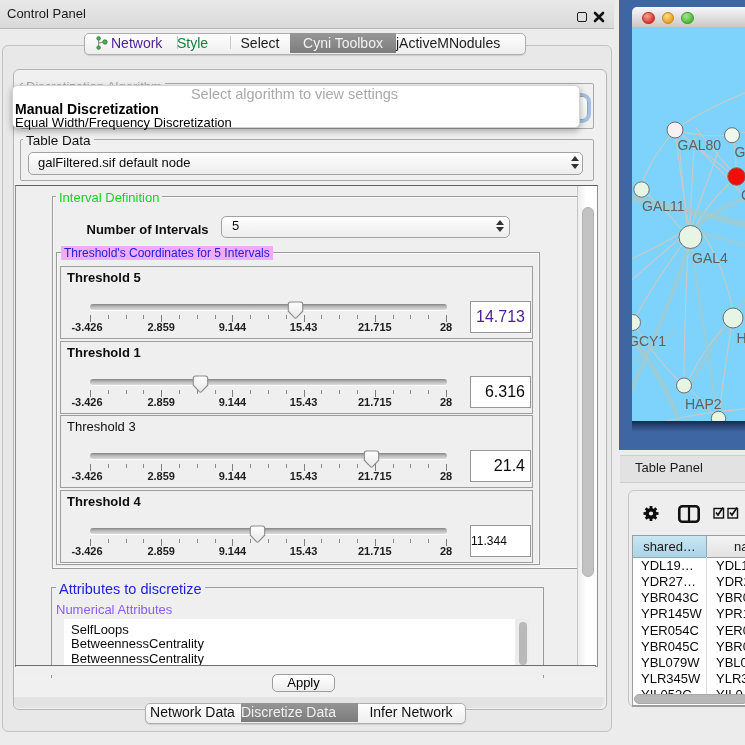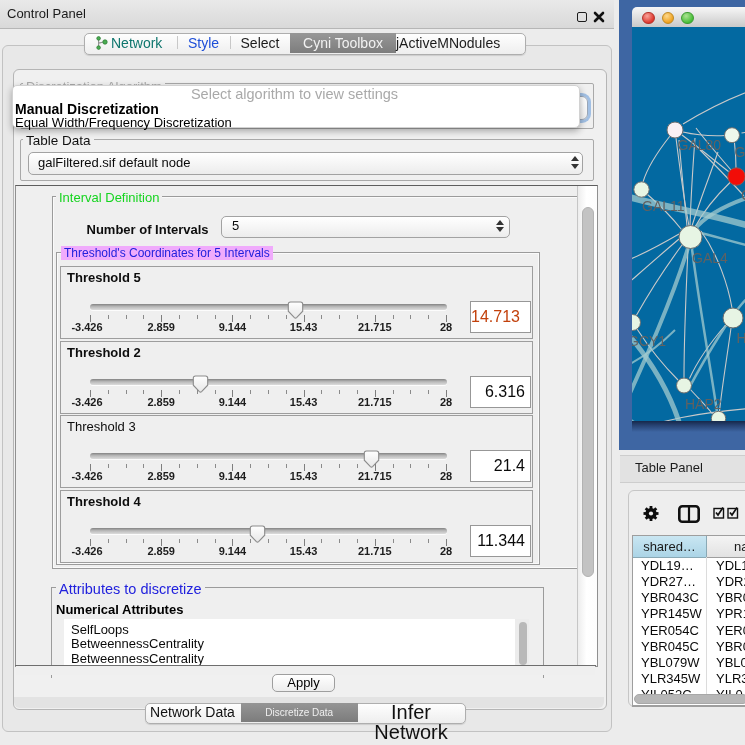--- a/index.html
+++ b/index.html
@@ -68,26 +68,26 @@
 <div style="position:absolute;left:52.0px;top:321px;width:70px;text-align:center;font-size:11px;font-weight:bold;color:#1d1d1d">-3.426</div>
 <div style="position:absolute;left:126.2px;top:321px;width:70px;text-align:center;font-size:11px;font-weight:bold;color:#1d1d1d">2.859</div>
 <div style="position:absolute;left:197.4px;top:321px;width:70px;text-align:center;font-size:11px;font-weight:bold;color:#1d1d1d">9.144</div>
 <div style="position:absolute;left:268.6px;top:321px;width:70px;text-align:center;font-size:11px;font-weight:bold;color:#1d1d1d">15.43</div>
 <div style="position:absolute;left:339.8px;top:321px;width:70px;text-align:center;font-size:11px;font-weight:bold;color:#1d1d1d">21.715</div>
 <div style="position:absolute;left:411.0px;top:321px;width:70px;text-align:center;font-size:11px;font-weight:bold;color:#1d1d1d">28</div>
 
 <svg style="position:absolute;left:286.9px;top:300.5px" width="17" height="20" viewBox="0 0 17 20">
 <path d="M 3.5 1 L 13.5 1 Q 15.7 1 15.7 3.2 L 15.7 10.2 L 9.6 16.6 Q 8.5 17.7 7.4 16.6 L 1.3 10.2 L 1.3 3.2 Q 1.3 1 3.5 1 Z" fill="url(#thumbg)" stroke="#8b8b8b" stroke-width="1.1"></path>
 </svg>
-<div style="position:absolute;left:470px;top:301px;width:54px;height:30px;background:#fff;border:1px solid #979797;font-size:16px;color:#c2410c;line-height:30px;padding-right:5px">14.713</div>
+<div style="position:absolute;left:470px;top:301px;width:54px;height:30px;background:#fff;border:1px solid #979797;font-size:16px;color:#4c1d95;text-align:right;line-height:30px;padding-right:5px">14.713</div>
 
 
 
 <div style="position:absolute;left:60px;top:340.7px;width:471px;height:71px;border:1px solid #9d9d9d;background:#efefef"></div>
-<div style="position:absolute;left:67px;top:344.7px;font-size:13px;font-weight:bold;color:#0d0d0d">Threshold 2</div>
+<div style="position:absolute;left:67px;top:344.7px;font-size:13px;font-weight:bold;color:#0d0d0d">Threshold 1</div>
 <div style="position:absolute;left:90px;top:378.7px;width:357px;height:6px;border-radius:3px;background:linear-gradient(#838383,#b9b9b9 45%,#dcdcdc);box-shadow:0 1px 0 rgba(255,255,255,.8)"></div>
 <div style="position:absolute;left:90px;top:389.7px;width:358px;height:4px;background:repeating-linear-gradient(90deg,#8a8a8a 0 1px,transparent 1px 17.8px)"></div>
 <div style="position:absolute;left:90px;top:389.7px;width:358px;height:7px;background:repeating-linear-gradient(90deg,#7e7e7e 0 1px,transparent 1px 71.2px)"></div>
 <div style="position:absolute;left:52.0px;top:395.7px;width:70px;text-align:center;font-size:11px;font-weight:bold;color:#1d1d1d">-3.426</div>
 <div style="position:absolute;left:126.2px;top:395.7px;width:70px;text-align:center;font-size:11px;font-weight:bold;color:#1d1d1d">2.859</div>
 <div style="position:absolute;left:197.4px;top:395.7px;width:70px;text-align:center;font-size:11px;font-weight:bold;color:#1d1d1d">9.144</div>
 <div style="position:absolute;left:268.6px;top:395.7px;width:70px;text-align:center;font-size:11px;font-weight:bold;color:#1d1d1d">15.43</div>
 <div style="position:absolute;left:339.8px;top:395.7px;width:70px;text-align:center;font-size:11px;font-weight:bold;color:#1d1d1d">21.715</div>
 <div style="position:absolute;left:411.0px;top:395.7px;width:70px;text-align:center;font-size:11px;font-weight:bold;color:#1d1d1d">28</div>
 
@@ -125,80 +125,80 @@
 <div style="position:absolute;left:52.0px;top:545.1px;width:70px;text-align:center;font-size:11px;font-weight:bold;color:#1d1d1d">-3.426</div>
 <div style="position:absolute;left:126.2px;top:545.1px;width:70px;text-align:center;font-size:11px;font-weight:bold;color:#1d1d1d">2.859</div>
 <div style="position:absolute;left:197.4px;top:545.1px;width:70px;text-align:center;font-size:11px;font-weight:bold;color:#1d1d1d">9.144</div>
 <div style="position:absolute;left:268.6px;top:545.1px;width:70px;text-align:center;font-size:11px;font-weight:bold;color:#1d1d1d">15.43</div>
 <div style="position:absolute;left:339.8px;top:545.1px;width:70px;text-align:center;font-size:11px;font-weight:bold;color:#1d1d1d">21.715</div>
 <div style="position:absolute;left:411.0px;top:545.1px;width:70px;text-align:center;font-size:11px;font-weight:bold;color:#1d1d1d">28</div>
 
 <svg style="position:absolute;left:248.8px;top:524.6px" width="17" height="20" viewBox="0 0 17 20">
 <path d="M 3.5 1 L 13.5 1 Q 15.7 1 15.7 3.2 L 15.7 10.2 L 9.6 16.6 Q 8.5 17.7 7.4 16.6 L 1.3 10.2 L 1.3 3.2 Q 1.3 1 3.5 1 Z" fill="url(#thumbg)" stroke="#8b8b8b" stroke-width="1.1"></path>
 </svg>
-<div style="position:absolute;left:470px;top:525.1px;width:54px;height:30px;background:#fff;border:1px solid #979797;font-size:16px;color:#0a0a0a;text-align:right;line-height:30px;padding-right:5px">11.344</div>
+<div style="position:absolute;left:470px;top:525.1px;width:54px;height:30px;background:#fff;border:1px solid #979797;font-size:12px;color:#0a0a0a;text-align:left;line-height:30px;padding-right:5px">11.344</div>
 
 
 
 <div class="abs" style="left:51px;top:587px;width:491px;height:90px;border:1px solid #9b9b9b;border-bottom:none"></div>
 <div class="abs" style="left:56px;top:581px;padding:0 3px;background:#efefef;font-size:14.5px;color:#2121dd">Attributes to discretize</div>
-<div class="abs" style="left:56px;top:601.5px;font-size:13px;font-weight:bold;color:#000000">Numerical Attributes</div>
+<div class="abs" style="left:56px;top:601.5px;font-size:13px;font-weight:normal;color:#8b5cf6">Numerical Attributes</div>
 <div class="abs" style="left:64px;top:619px;width:451px;height:46px;background:#fff"></div>
 <div class="abs" style="left:67px;top:622.5px;width:440px;font-size:13px;line-height:14.5px;color:#0a0a0a"><span style="padding-left:4px">SelfLoops</span><br><span style="padding-left:4px">BetweennessCentrality</span><br><span style="padding-left:4px">BetweennessCentrality</span></div>
 <div class="abs" style="left:515px;top:619px;width:14px;height:46px;background:#ececec"></div>
 <div class="abs" style="left:519px;top:621.5px;width:8px;height:43.5px;background:#b9b9b9;border-radius:4px"></div>
 
 <div class="abs" style="left:16px;top:666px;width:579px;height:9px;background:#efefef"></div>
 <div class="abs" style="left:15px;top:665px;width:581px;height:1px;background:#6e6e6e"></div>
 
 
 <div class="abs" style="left:577px;top:186px;width:19px;height:479px;background:linear-gradient(90deg,#ededed,#ffffff 45%,#fdfdfd);border-left:1px solid #c6c6c6"></div>
 <div class="abs" style="left:581.5px;top:207px;width:10px;height:368px;background:#c3c3c3;border:1px solid #b2b2b2;border-radius:6px"></div>
 
 
 <div class="abs" style="left:272px;top:673.5px;width:61px;height:16px;background:linear-gradient(#ffffff,#ededed);border:1px solid #9e9e9e;border-radius:5px;text-align:center;font-size:13px;line-height:16px;color:#000">Apply</div>
 
 
 <div class="abs" style="left:83.5px;top:33px;width:440px;height:19.5px;background:linear-gradient(#fefefe,#eeeeee);border:1px solid #aeaeae;border-radius:5px;box-shadow:0 1px 1px rgba(0,0,0,.12)"></div>
-<div class="abs" style="left:94px;top:33px;height:19.5px;line-height:20px;font-size:14px;color:#0f766e;padding-left:17px">Network</div>
+<div class="abs" style="left:94px;top:33px;height:19.5px;line-height:20px;font-size:14px;color:#4c1d95;padding-left:17px">Network</div>
 <svg class="abs" style="left:95px;top:35px" width="14" height="16" viewBox="0 0 14 16">
     <path d="M3.6 3.2 L3.6 12.8 M3.6 8 C6.4 8 6.2 7 8.6 7" stroke="#8f8f8f" stroke-width="1.1" fill="none"></path>
     <circle cx="3.6" cy="3.4" r="1.8" fill="#4aad52" stroke="#2f7d36" stroke-width=".8"></circle>
     <circle cx="3.6" cy="12.6" r="1.8" fill="#4aad52" stroke="#2f7d36" stroke-width=".8"></circle>
     <circle cx="10" cy="7" r="2.2" fill="#4aad52" stroke="#2f7d36" stroke-width=".8"></circle>
   </svg>
 <div class="abs" style="left:177px;top:36px;width:1px;height:13px;background:#c8c8c8"></div>
-<div class="abs" style="left:177px;top:33px;width:53px;height:19.5px;line-height:20px;font-size:14px;color:#1d4ed8;text-align:center">Style</div>
+<div class="abs" style="left:177px;top:33px;width:53px;height:19.5px;line-height:20px;font-size:14px;color:#15803d;text-align:left">Style</div>
 <div class="abs" style="left:230px;top:36px;width:1px;height:13px;background:#c8c8c8"></div>
 <div class="abs" style="left:230px;top:33px;width:60px;height:19.5px;line-height:20px;font-size:14px;color:#1c1c1c;text-align:center">Select</div>
 <div class="abs" style="left:290px;top:33px;width:106px;height:19.5px;background:linear-gradient(#979797,#7d7d7d);line-height:20px;font-size:14px;color:#f2f2f2;text-align:center">Cyni Toolbox</div>
 <div class="abs" style="left:396px;top:33px;width:129px;height:19.5px;line-height:20px;font-size:14px;color:#1c1c1c;text-align:left">jActiveMNodules</div>
 
 
 <div class="abs" style="left:144.5px;top:703px;width:319px;height:19px;background:linear-gradient(#fefefe,#eeeeee);border:1px solid #aeaeae;border-radius:5px;box-shadow:0 1px 1px rgba(0,0,0,.12)"></div>
 <div class="abs" style="left:144.5px;top:703px;width:96px;height:19px;line-height:19.5px;font-size:14px;color:#111;text-align:center">Network Data</div>
-<div class="abs" style="left:241px;top:703px;width:116.5px;height:19px;background:linear-gradient(#959595,#7c7c7c);line-height:19.5px;font-size:10px;color:#efefef;text-align:center">Discretize Data</div>
-<div class="abs" style="left:357.5px;top:703px;width:107px;height:20px;line-height:19.5px;font-size:20px;color:#111;text-align:center">Infer Network</div>
+<div class="abs" style="left:241px;top:703px;width:116.5px;height:19px;background:linear-gradient(#959595,#7c7c7c);line-height:19.5px;font-size:14px;color:#efefef;">Discretize Data</div>
+<div class="abs" style="left:357.5px;top:703px;width:107px;height:20px;line-height:19.5px;font-size:14px;color:#111;text-align:center">Infer Network</div>
 
 
 <div class="abs" style="left:11.5px;top:84.5px;width:566px;height:41px;background:#fff;border:1px solid #d2d2d2;border-radius:5px;box-shadow:0 3px 7px rgba(0,0,0,.32);z-index:50"></div>
 <div class="abs" style="left:11.5px;top:86px;width:566px;text-align:center;font-size:14.5px;color:#a9a9a9;z-index:51">Select algorithm to view settings</div>
 <div class="abs" style="left:15px;top:100.5px;font-size:14px;font-weight:bold;color:#000;z-index:51">Manual Discretization</div>
 <div class="abs" style="left:15px;top:114.5px;font-size:13px;color:#000;z-index:51">Equal Width/Frequency Discretization</div>
 
 
 <div class="abs" style="left:619px;top:0;width:126px;height:450px;background:#3e66a3"></div>
 <div class="abs" style="left:632px;top:7px;width:113px;height:20px;background:linear-gradient(#f7f7f7,#c9c9c9);border-radius:5px 0 0 0;border-bottom:1px solid #9a9a9a"></div>
 <div class="abs" style="left:642px;top:11.5px;width:10.5px;height:10.5px;border-radius:50%;background:radial-gradient(circle at 38% 30%,#f8a49b,#dd342a 72%);border:.5px solid #b2342c"></div>
 <div class="abs" style="left:661.5px;top:11.5px;width:10.5px;height:10.5px;border-radius:50%;background:radial-gradient(circle at 38% 30%,#fcd98e,#efa01c 72%);border:.5px solid #c08a22"></div>
 <div class="abs" style="left:681px;top:11.5px;width:10.5px;height:10.5px;border-radius:50%;background:radial-gradient(circle at 38% 30%,#aee294,#44bd35 72%);border:.5px solid #3f9a33"></div>
 <div class="abs" style="left:632px;top:421px;width:113px;height:29px;background:linear-gradient(#16284a 0px,#25406f 4px,#3e66a3 11px)"></div>
 
 
-<div class="abs" style="left:632px;top:27px;width:113px;height:394px;background:#0369a1;overflow:hidden">
+<div class="abs" style="left:632px;top:27px;width:113px;height:394px;background:#7dd3fc;overflow:hidden">
 <svg width="113" height="394" viewBox="632 27 113 394" style="position:absolute;left:0;top:0" preserveAspectRatio="xMinYMin slice">
 <g fill="none" stroke="#c9c9c9" stroke-width="1.1">
 <path d="M 683,124 C 712,106 735,96 758,88"></path>
 <path d="M 741.5,133 L 754,131"></path>
 <path d="M 670,136 C 655,155 646,172 643,182"></path>
 <path d="M 676,138 C 680,170 685,205 689,226"></path>
 <path d="M 683,132 C 700,136 715,136 725.5,135.5"></path>
 <path d="M 682,135 C 702,150 720,165 728.5,171.5"></path>
 <path d="M 734.5,143 C 735.5,152 736,160 736,168.5"></path>
 <path d="M 730.5,182 C 716,196 702,214 695,227"></path>

